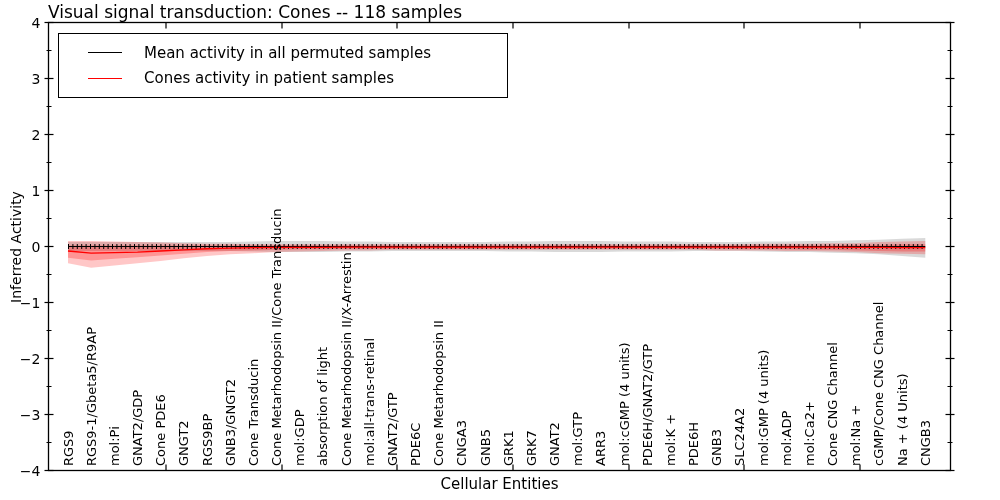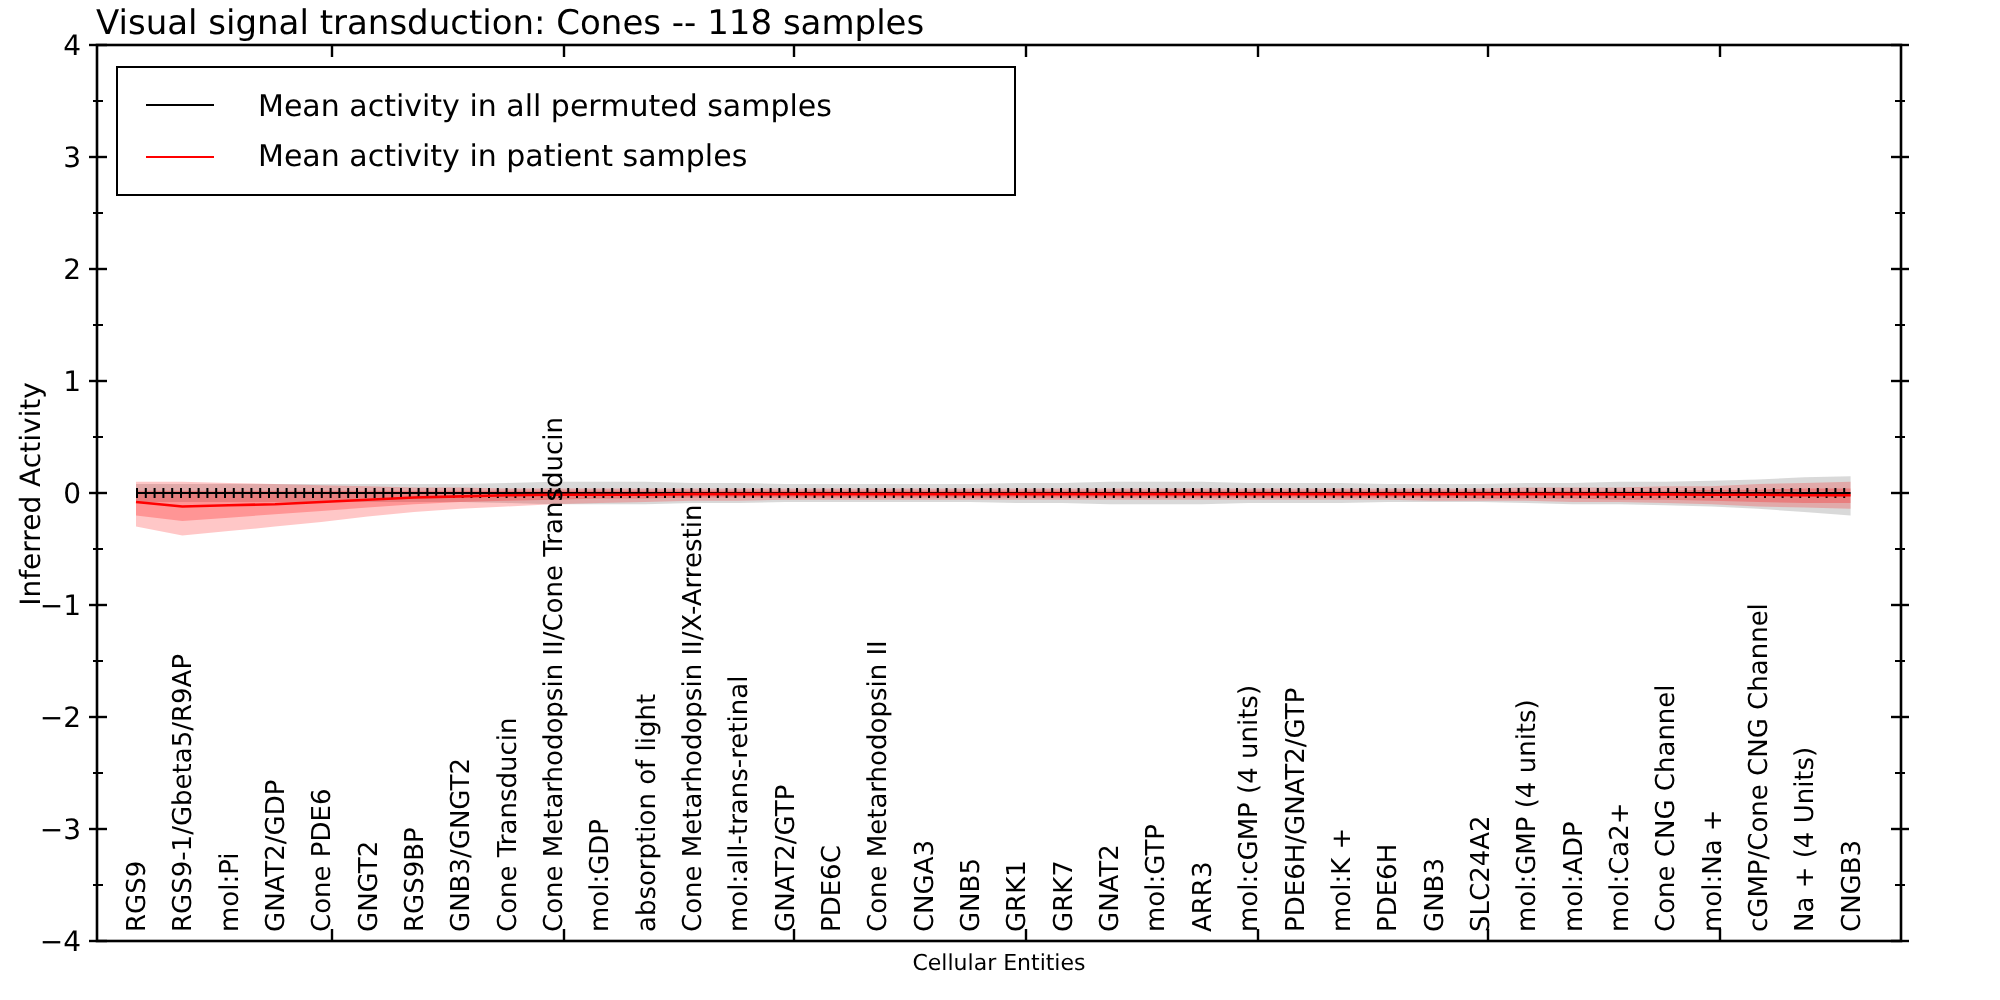--- a/index.html
+++ b/index.html
@@ -17,27 +17,27 @@
     text-align:left;font-size:17px;color:#000;white-space:nowrap;
   }
   .y-label{
     position:absolute;left:-49px;top:239px;width:130px;
     text-align:center;font-size:14px;
     transform:rotate(-90deg);transform-origin:center center;
     white-space:nowrap;
   }
   .x-label{
     position:absolute;left:48px;top:475px;width:903px;
-    text-align:center;font-size:11px;white-space:nowrap;
+    text-align:center;font-size:15px;white-space:nowrap;
   }
   .legend{
     position:absolute;left:58px;top:33px;width:450px;height:65px;
     border:1.3px solid #000;background:#fff;box-sizing:border-box;
     display:flex;flex-direction:column;justify-content:space-evenly;
-    padding:2px 0;
+    padding:2px 15px;
   }
   .legend-row{display:flex;align-items:center;gap:0;}
   .legend-line{
     display:inline-block;width:34px;height:0;
     border-top:1.6px solid #000;margin-left:14px;flex:0 0 auto;
   }
   .legend-text{margin-left:22px;font-size:15px;white-space:nowrap;}
 </style>
 </head>
 <body>
@@ -154,16 +154,16 @@
 
   <div class="x-label">Cellular Entities</div>
 
   <div class="legend">
     <div class="legend-row">
       <span class="legend-line" id="legend-line-0" style="border-top-color: rgb(0, 0, 0);"></span>
       <span class="legend-text">Mean activity in all permuted samples</span>
     </div>
     <div class="legend-row">
       <span class="legend-line" id="legend-line-1" style="border-top-color: rgb(255, 0, 0);"></span>
-      <span class="legend-text">Mean activity in patient samples</span>
+      <span class="legend-text">Cones activity in patient samples</span>
     </div>
   </div>
 </div>
 
 </body></html>

